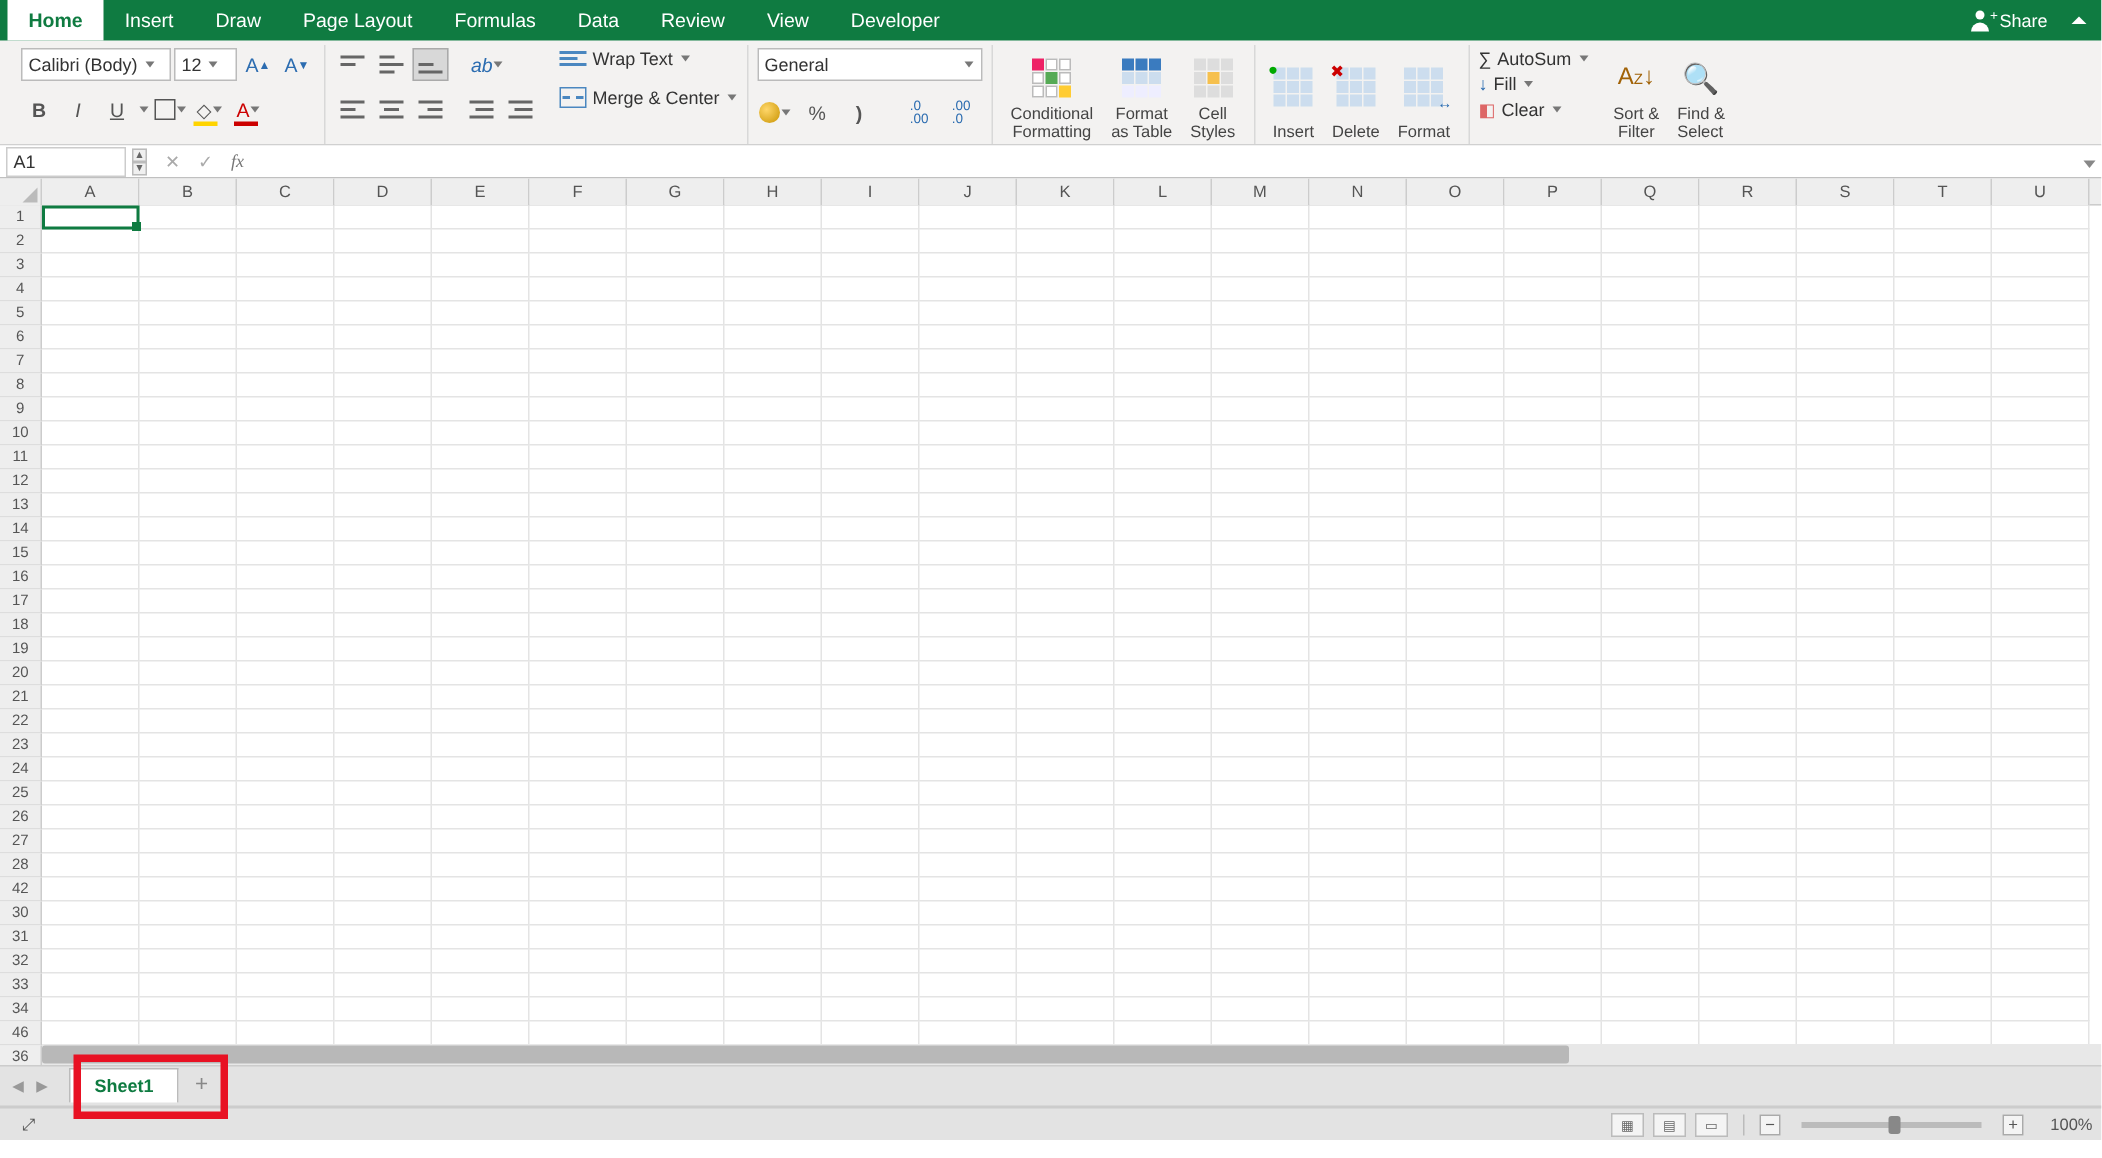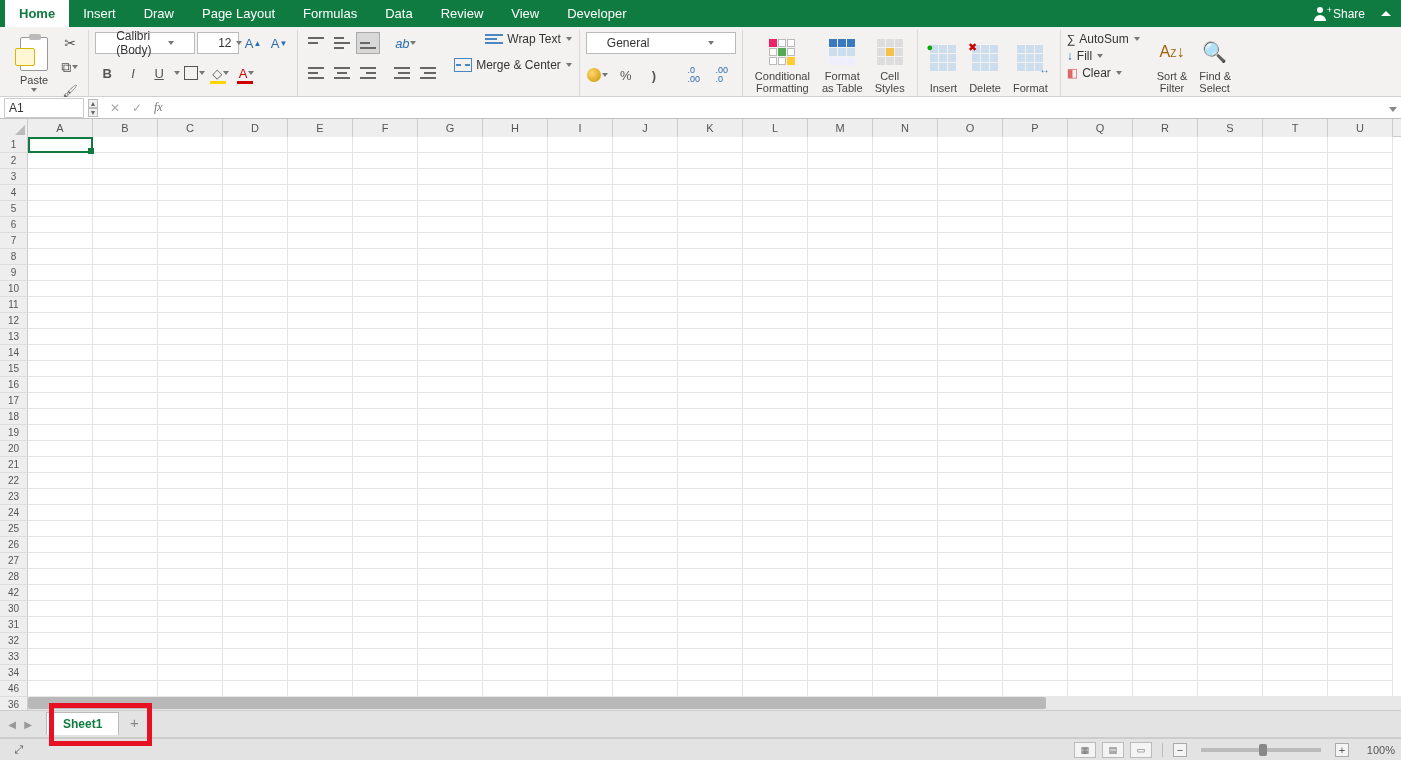--- a/index.html
+++ b/index.html
@@ -17,21 +17,21 @@
 .ribbon { background: #f3f2f1; height: 70px; border-bottom: 1px solid #d0d0d0; display: flex; padding: 3px 8px 0 8px; }
 .group { display: flex; flex-direction: row; align-items: flex-start; padding: 2px 6px; border-right: 1px solid #d8d8d8; }
 .group:last-child { border-right: none; }
 .vgroup { display: flex; flex-direction: column; gap: 2px; }
 .row { display: flex; align-items: center; gap: 2px; }
 .big-btn { display: flex; flex-direction: column; align-items: center; justify-content: flex-end; padding: 2px 6px; height: 64px; cursor: pointer; font-size: 11px; color: #444; }
 .big-btn .icon-box { flex: 1; display: flex; align-items: center; justify-content: center; }
 .small-btn { width: 24px; height: 22px; display: flex; align-items: center; justify-content: center; cursor: pointer; border: 1px solid transparent; color: #555; font-size: 13px; }
 .dd-arrow { width: 8px; height: 8px; display: inline-block; }
 .dd-arrow::after { content: ""; display: block; width: 0; height: 0; border-left: 3px solid transparent; border-right: 3px solid transparent; border-top: 4px solid #777; margin: 2px auto 0; }
-.select-box { height: 22px; border: 1px solid #bbb; background: #fff; font-size: 12px; display: flex; align-items: center; padding: 0 20px; cursor: pointer; }
+.select-box { height: 22px; border: 1px solid #bbb; background: #fff; font-size: 12px; display: flex; align-items: center; padding: 0 4px; cursor: pointer; }
 .select-box .dd-arrow { margin-left: 4px; }
 
 
 .clipboard-ico { width: 28px; height: 34px; border: 1px solid #999; background: #fff; position: relative; border-radius: 2px; }
 .clipboard-ico::before { content: ""; position: absolute; top: -4px; left: 8px; width: 12px; height: 6px; background: #bbb; border-radius: 2px; }
 .clipboard-paper { position: absolute; top: 10px; left: -6px; width: 20px; height: 18px; background: #fff6d6; border: 1px solid #d4b800; border-radius: 2px; }
 
 
 .ico-scissors::before { content: "✂"; font-size: 14px; color: #555; }
 .ico-copy::before { content: "⧉"; font-size: 14px; color: #555; }
@@ -129,38 +129,20 @@
           <span class="plus">+</span>
         </span>
       <span>Share</span>
     </div>
     <span class="caret-up"></span>
   </div>
 </div>
 
 <div class="ribbon">
 
-  <div class="group">
-    <div class="big-btn">
-      <div class="icon-box">
-          <div class="clipboard-ico">
-            <div class="clipboard-paper"></div>
-          </div>
-        </div>
-      <span>Paste</span>
-      <span class="dd-arrow"></span>
-    </div>
-    <div class="vgroup" style="margin-left:4px;">
-      <div class="small-btn ico-scissors"></div>
-      <div class="small-btn ico-copy">
-          <span class="dd-arrow"></span>
-        </div>
-      <div class="small-btn ico-brush"></div>
-    </div>
-  </div>
 
   <div class="group">
     <div class="vgroup">
       <div class="row">
         <div class="select-box" style="width:100px">
             <span>Calibri (Body)</span>
             <span class="dd-arrow"></span>
           </div>
         <div class="select-box" style="width:42px">
             <span>12</span>
@@ -247,21 +229,21 @@
           </div>
         <div class="small-btn">
             <div class="align-ico">
               <span class="al1"></span>
               <span class="al2" style="left:6px;width:12px"></span>
               <span class="al3"></span>
             </div>
           </div>
       </div>
     </div>
-    <div class="vgroup" style="margin-left:14px;align-items:flex-end;">
+    <div class="vgroup" style="margin-left:14px;">
       <div class="row" style="gap:4px">
         <div class="linebox">
             <span></span>
             <span style="width:12px"></span>
             <span></span>
           </div>
         <span style="cursor:pointer">Wrap Text</span>
         <span class="dd-arrow"></span>
       </div>
       <div class="row" style="gap:4px;margin-top:10px">

